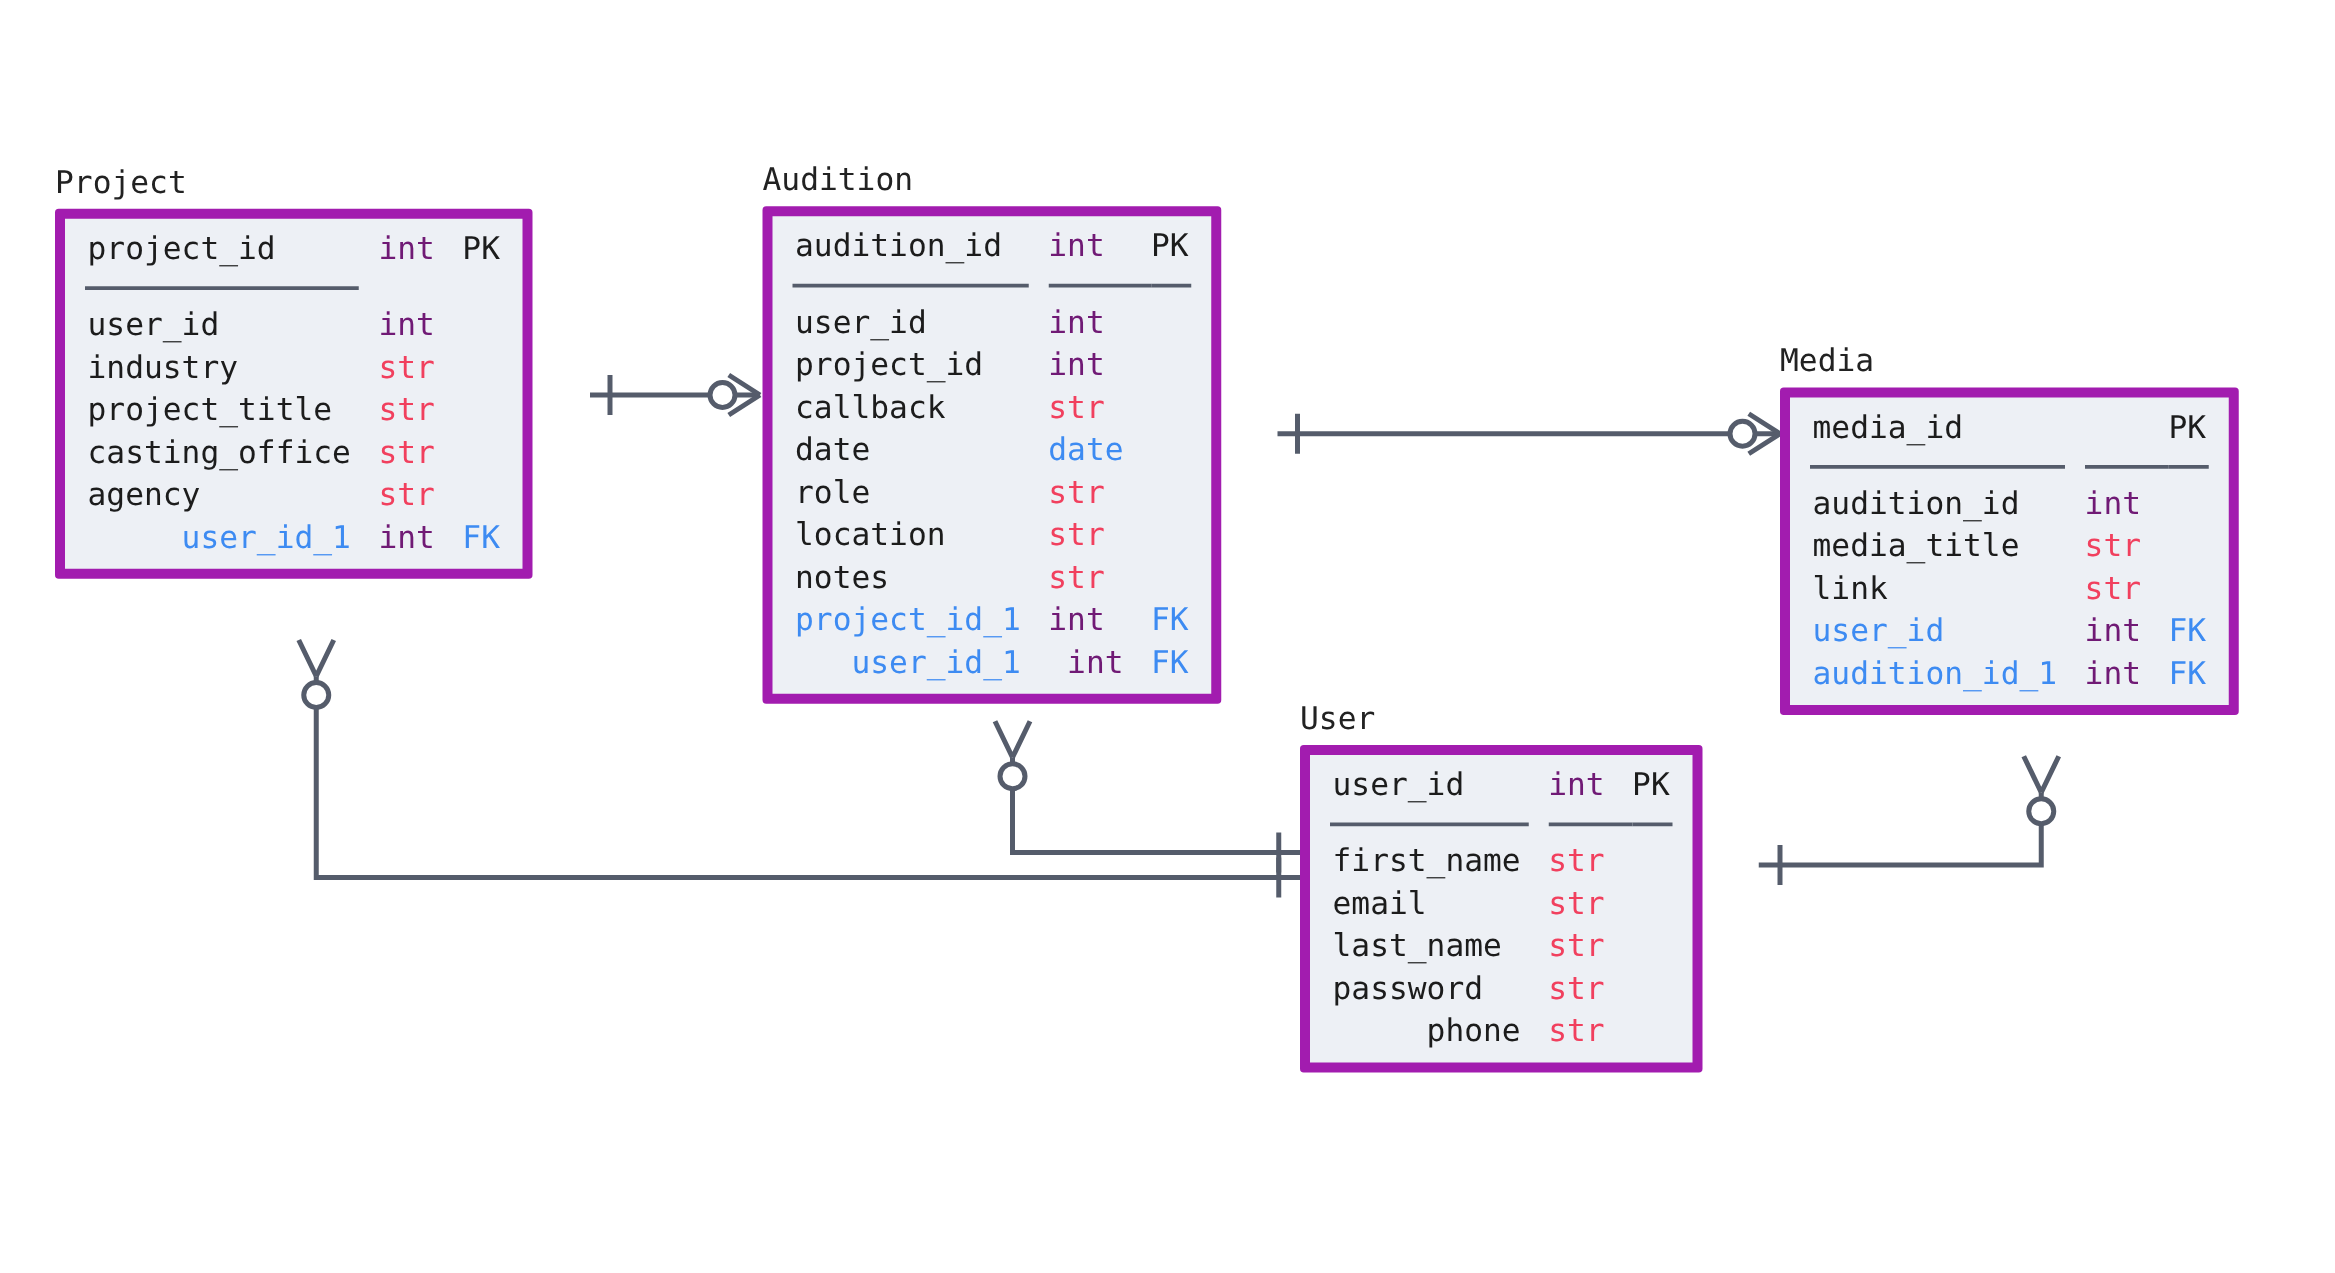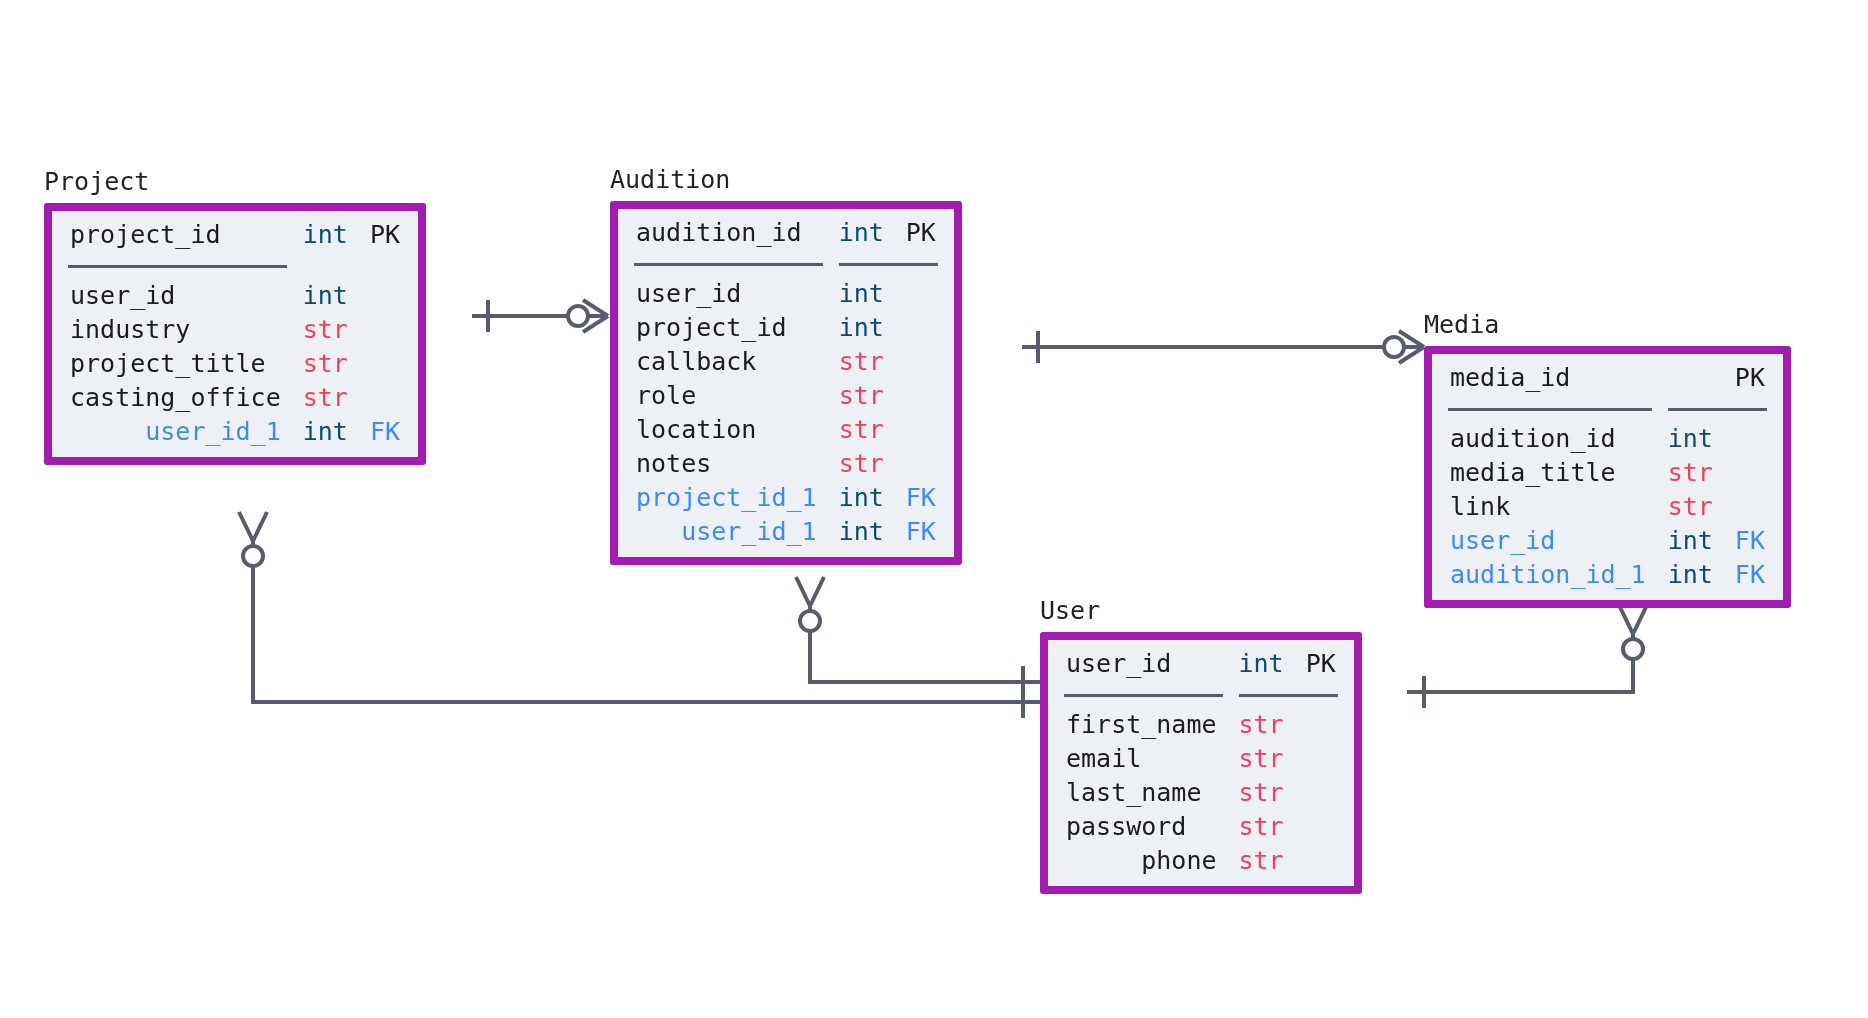--- a/index.html
+++ b/index.html
@@ -37,21 +37,20 @@
     z-index: 2;
   }
   .entity-title {
     font-family: "DejaVu Sans Mono", "Liberation Mono", monospace;
     font-size: 25px;
     color: #222222;
     line-height: 1;
     margin-bottom: 9px;
     white-space: nowrap;
     letter-spacing: 0px;
-    margin-top: 36px;
   }
   .entity-box {
     background: #edf0f5;
     border: 8px solid #a21caf;
     border-radius: 3px;
     box-sizing: border-box;
     padding: 0;
   }
   .entity-rows {
     display: table;
@@ -67,21 +66,21 @@
     font-size: 25px;
     line-height: 34px;
     white-space: nowrap;
     vertical-align: middle;
     color: #1c1c1c;
   }
   .c-name { padding-left: 18px; padding-right: 22px; }
   .c-type { padding-right: 22px; }
   .c-key  { padding-right: 18px; }
 
-  .t-int  { color: #0c4a6e; }
+  .t-int  { color: #701a75; }
   .t-str  { color: #f1405e; }
   .t-date { color: #3d8bf2; }
   .k-pk   { color: #1c1c1c; }
   .k-fk   { color: #3d8bf2; }
   .fk-name { color: #3d8bf2; }
 
   .pk-row .cell { padding-top: 7px; padding-bottom: 4px; }
   .divider-row .cell {
     padding: 0;
     height: 1px;
@@ -169,20 +168,25 @@
           <span class="cell c-name">project_title</span>
           <span class="cell c-type t-str">str</span>
           <span class="cell c-key"></span>
         </div>
         <div class="row body-row">
           <span class="cell c-name">casting_office</span>
           <span class="cell c-type t-str">str</span>
           <span class="cell c-key"></span>
         </div>
         <div class="row body-row">
+          <span class="cell c-name">agency</span>
+          <span class="cell c-type t-str">str</span>
+          <span class="cell c-key"></span>
+        </div>
+        <div class="row body-row">
           <span class="cell c-name fk-name">user_id_1</span>
           <span class="cell c-type t-int">int</span>
           <span class="cell c-key k-fk">FK</span>
         </div>
       </div>
     </div>
   </div>
 
   <div class="entity" style="left:610px; top:131px;">
     <div class="entity-title">Audition</div>
@@ -210,20 +214,25 @@
           <span class="cell c-key"></span>
         </div>
         <div class="row body-row">
           <span class="cell c-name">project_id</span>
           <span class="cell c-type t-int">int</span>
           <span class="cell c-key"></span>
         </div>
         <div class="row body-row">
           <span class="cell c-name">callback</span>
           <span class="cell c-type t-str">str</span>
+          <span class="cell c-key"></span>
+        </div>
+        <div class="row body-row">
+          <span class="cell c-name">date</span>
+          <span class="cell c-type t-date">date</span>
           <span class="cell c-key"></span>
         </div>
         <div class="row body-row">
           <span class="cell c-name">role</span>
           <span class="cell c-type t-str">str</span>
           <span class="cell c-key"></span>
         </div>
         <div class="row body-row">
           <span class="cell c-name">location</span>
           <span class="cell c-type t-str">str</span>

